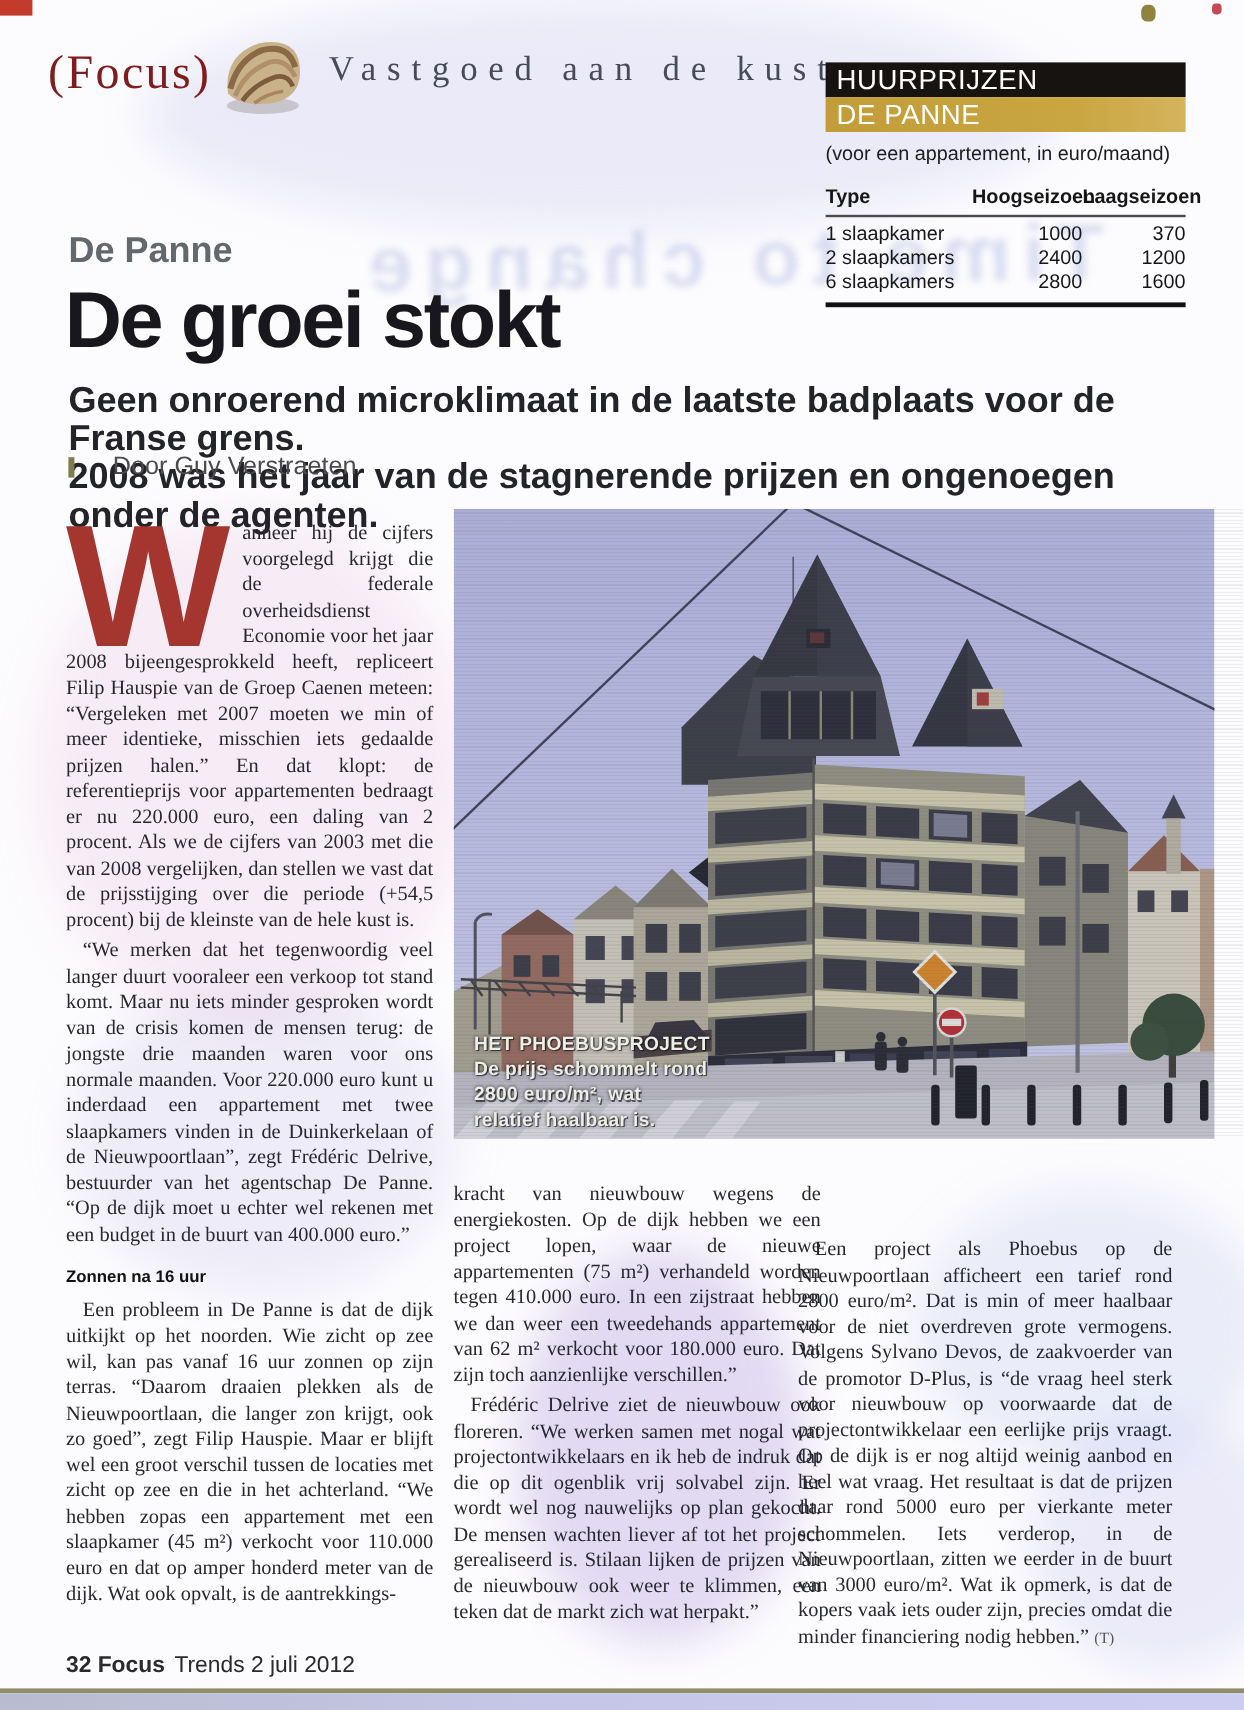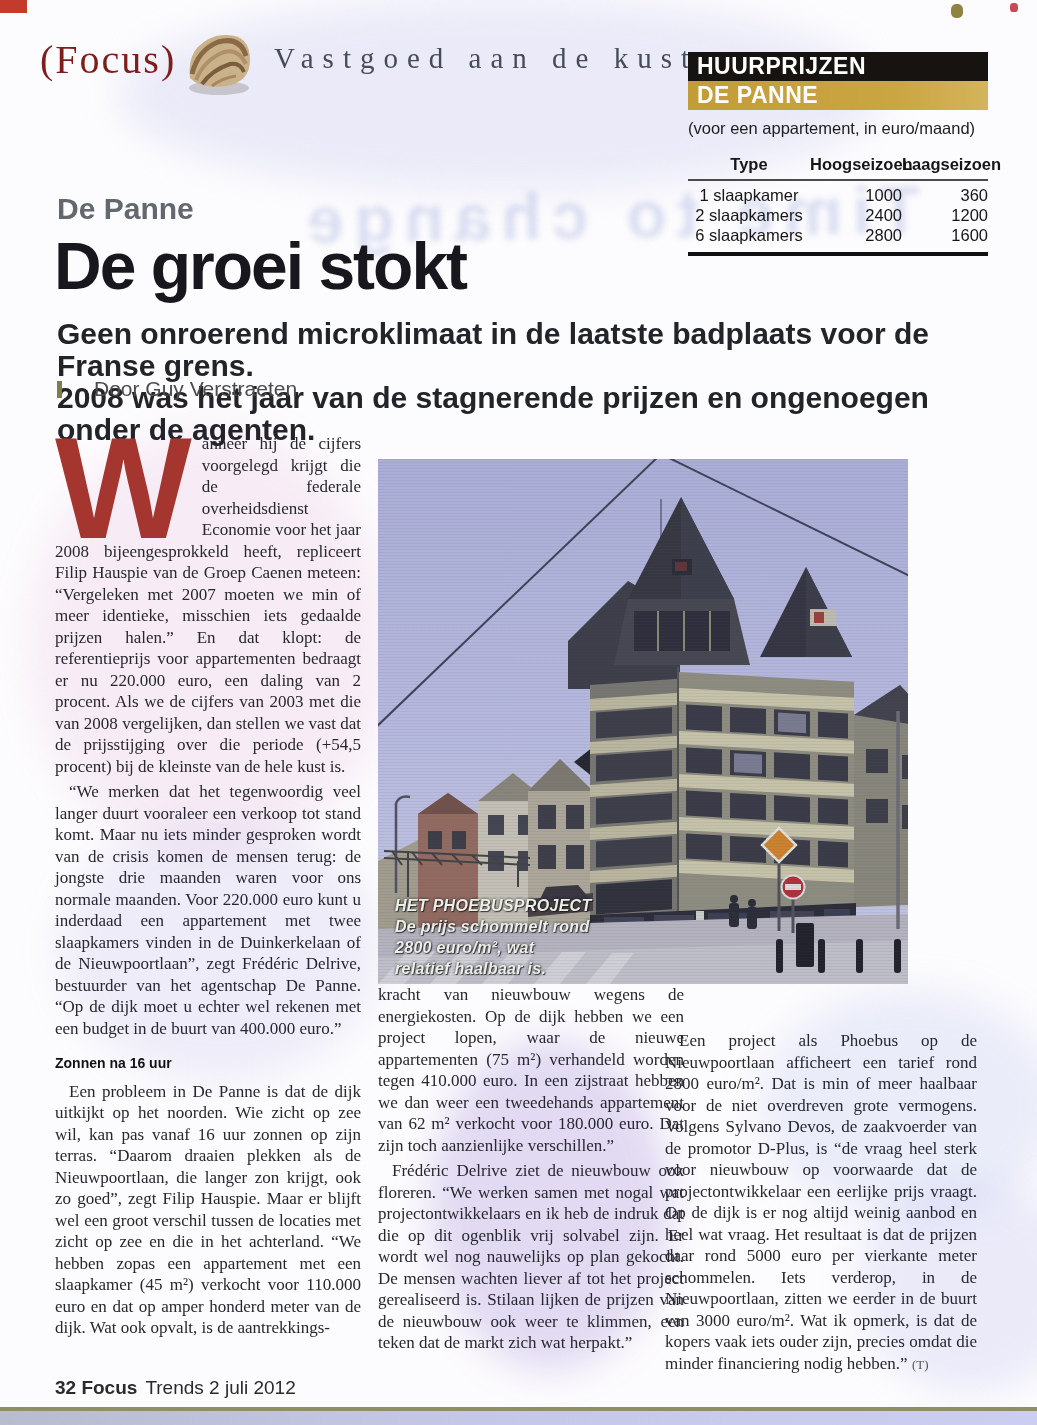--- a/index.html
+++ b/index.html
@@ -23,27 +23,27 @@
   
   .brand{position:absolute;left:40px;top:36px;font-family:"Liberation Serif",serif;
     font-size:40px;color:#7f1d1d;letter-spacing:2px;}
   .shell{position:absolute;left:178px;top:26px;}
   .section-title{position:absolute;left:274px;top:42px;font-family:"Liberation Serif",serif;
     font-size:29px;color:#454c58;letter-spacing:9px;white-space:nowrap;}
 
   
   .panel{position:absolute;left:688px;top:52px;width:300px;}
   .panel .bar{height:29px;display:flex;align-items:center;padding-left:9px;
-    color:#fff;font-weight:bold;font-size:23px;letter-spacing:.5px;}
+    color:#fff;font-weight:normal;font-size:23px;letter-spacing:.5px;}
   .bar-black{background:#171310;}
   .bar-gold{background:linear-gradient(90deg,#c29c38,#caa642 70%,#d4b45c);height:27px;}
   .panel-sub{margin-top:9px;font-size:16.5px;color:#1d1d1d;}
   .rtable{margin-top:16px;font-size:16.5px;color:#161616;}
   .rrow{display:flex;line-height:17px;padding:1.5px 0;}
-  .rrow .c1{width:122px;text-align:center;}
+  .rrow .c1{width:122px;text-align:left;}
   .rrow .c2{width:92px;text-align:right;}
   .rrow .c3{width:86px;text-align:right;}
   .rhead{font-weight:bold;padding-bottom:6px;}
   .rule-mid{border-top:2px solid #4a4a4a;margin-bottom:5px;}
   .rule-bot{border-top:4px solid #111;margin-top:6px;}
 
   
   .ghost{position:absolute;left:180px;top:178px;width:740px;
     font-size:66px;font-weight:bold;color:rgba(140,155,215,0.30);
     transform:scaleX(-1) rotate(1deg);filter:blur(3px);letter-spacing:10px;
@@ -67,21 +67,21 @@
   .col1{left:55px;top:433px;width:306px;}
   .col2{left:378px;top:984px;width:306px;}
   .col3{left:665px;top:984px;width:312px;margin-top:46px;}
   .dropcap{float:left;font-family:"Liberation Sans",sans-serif;font-weight:bold;
     font-size:145px;line-height:104px;color:#a5352f;margin:3px 10px 0 0;}
   .subhead{font-family:"Liberation Sans",sans-serif;font-size:14px;font-weight:bold;
     color:#121215;margin:14px 0 6px 0;text-align:left;}
   .endmark{font-size:13px;color:#555;}
 
   
-  .photo{position:absolute;left:378px;top:459px;width:530px;height:525px;overflow:hidden;font-style:italic;}
+  .photo{position:absolute;left:378px;top:424px;width:658px;height:525px;overflow:hidden;}
   .photo svg{display:block;}
   .scanlines{position:absolute;inset:0;pointer-events:none;
     background:repeating-linear-gradient(180deg,rgba(70,95,70,0.09) 0 1px,transparent 1px 3px);}
   .caption{position:absolute;left:17px;top:436px;font-size:16px;font-weight:bold;
     color:#edeee4;line-height:21px;letter-spacing:.3px;
     text-shadow:0 0 3px rgba(15,15,25,.85),1px 1px 0 rgba(15,15,25,.6);}
 
   
   .footer{position:absolute;left:55px;top:1377px;font-size:19px;color:#2a2a2a;}
   .footer .b{font-weight:bold;margin-right:8px;}
@@ -127,21 +127,21 @@
     <div class="rtable">
       <div class="rrow rhead">
         <span class="c1">Type</span>
         <span class="c2">Hoogseizoen</span>
         <span class="c3">Laagseizoen</span>
       </div>
       <div class="rule-mid"></div>
       <div class="rrow">
         <span class="c1">1 slaapkamer</span>
         <span class="c2">1000</span>
-        <span class="c3">360</span>
+        <span class="c3">370</span>
       </div>
       <div class="rrow">
         <span class="c1">2 slaapkamers</span>
         <span class="c2">2400</span>
         <span class="c3">1200</span>
       </div>
       <div class="rrow">
         <span class="c1">6 slaapkamers</span>
         <span class="c2">2800</span>
         <span class="c3">1600</span>

